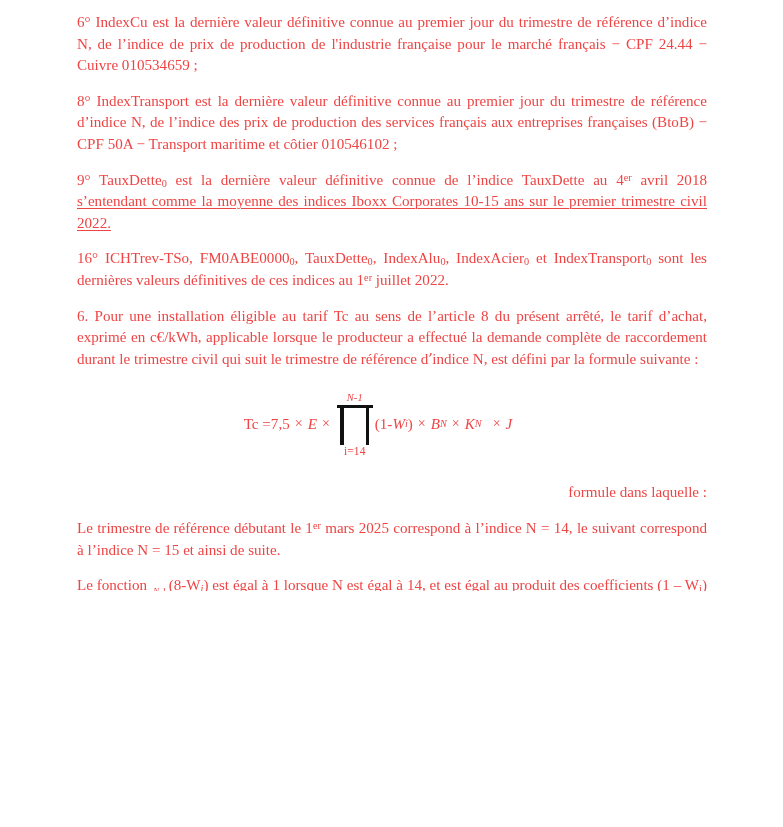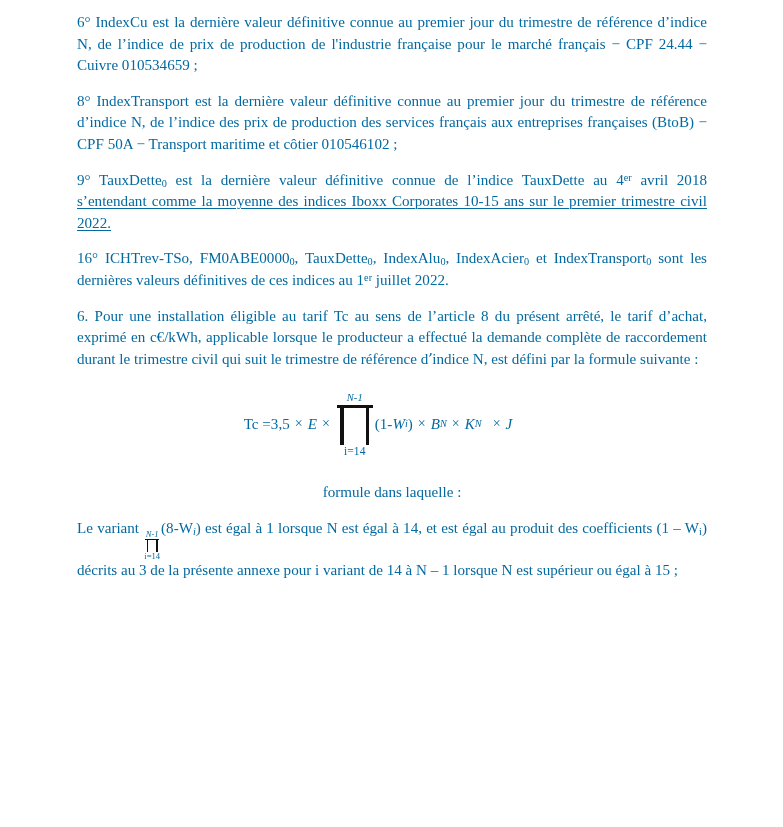--- a/index.html
+++ b/index.html
@@ -6,40 +6,40 @@
     margin: 0;
     padding: 0;
     background: #ffffff;
   }
   .page {
     position: relative;
     width: 783px;
     height: 591px;
     background: #ffffff;
     font-family: "Liberation Serif", "DejaVu Serif", serif;
-    color: #0369a1;
+    color: #ef4444;
     overflow: hidden;
   }
   .content {
     position: absolute;
     left: 77px;
     top: 12px;
     width: 630px;
   }
   p.para {
     margin: 0 0 14px 0;
     font-size: 15.1px;
     line-height: 21.6px;
     text-align: justify;
     text-justify: inter-word;
     hyphens: none;
     -webkit-hyphens: none;
   }
   p.para.nojust {
-    text-align: center;
+    text-align: right;
   }
   .u-line {
     text-decoration: underline;
     text-underline-offset: 2px;
     text-decoration-thickness: 1px;
   }
   sub {
     font-size: 0.68em;
     vertical-align: -0.22em;
     line-height: 0;
@@ -168,21 +168,21 @@
     <p class="para">8° IndexTransport est la dernière valeur définitive connue au premier jour du trimestre de référence d’indice N, de l’indice des prix de production des services français aux entreprises françaises (BtoB) − CPF 50A − Transport maritime et côtier 010546102 ;</p>
 
     <p class="para"><span>9° TauxDette</span><sub>0</sub><span> est la dernière valeur définitive connue de l’indice TauxDette au 4</span><sup>er</sup><span> avril 2018 </span><span class="u-line">s’entendant comme la moyenne des indices Iboxx Corporates 10-15 ans sur le premier trimestre civil 2022.</span></p>
 
     <p class="para"><span>16° ICHTrev-TSo, FM0ABE0000</span><sub>0</sub><span>, TauxDette</span><sub>0</sub><span>, IndexAlu</span><sub>0</sub><span>, IndexAcier</span><sub>0</sub><span> et IndexTransport</span><sub>0</sub><span> sont les dernières valeurs définitives de ces indices au 1</span><sup>er</sup><span> juillet 2022.</span></p>
 
     <p class="para">6. Pour une installation éligible au tarif Tc au sens de l’article 8 du présent arrêté, le tarif d’achat, exprimé en c€/kWh, applicable lorsque le producteur a effectué la demande complète de raccordement durant le trimestre civil qui suit le trimestre de référence d՚indice N, est défini par la formule suivante :</p>
 
     <div class="formula-block">
       <span class="formula-inner">
-        <span class="fpart">Tc =3,5</span>
+        <span class="fpart">Tc =7,5</span>
         <span class="times">×</span>
         <span class="fpart ital">E</span>
         <span class="times">×</span>
         <span class="bigprod">
           <span class="lim-top">N-1</span>
           <span class="prod-glyph">
             <span class="bar"></span>
               <span class="leg l"></span>
               <span class="leg r"></span>
           </span>
@@ -199,22 +199,23 @@
         <span class="fpart ital">K</span>
           <sub class="ital">N</sub>
         <span class="fsp"></span>
         <span class="times">×</span>
         <span class="fpart ital">J</span>
       </span>
     </div>
 
     <p class="para nojust">formule dans laquelle :</p>
 
-
-    <p class="para"><span>Le variant </span><span class="inlineprod">
+    <p class="para"><span>Le trimestre de référence débutant le 1</span><sup>er</sup><span> mars 2025 correspond à l’indice N = 14, le suivant correspond à l’indice N = 15 et ainsi de suite.</span></p>
+
+    <p class="para"><span>Le fonction </span><span class="inlineprod">
           <span class="lim-top">N-1</span>
           <span class="iprod-glyph">
             <span class="bar"></span>
             <span class="leg l"></span>
             <span class="leg r"></span>
           </span>
           <span class="lim-bot">i=14</span>
         </span><span>(8-W</span><sub class="ital">i</sub><span>) est égal à 1 lorsque N est égal à 14, et est égal au produit des coefficients (1 – W</span><sub>i</sub><span>) décrits au 3 de la présente annexe pour i variant de 14 à N – 1 lorsque N est supérieur ou égal à 15 ;</span></p>
 
 

